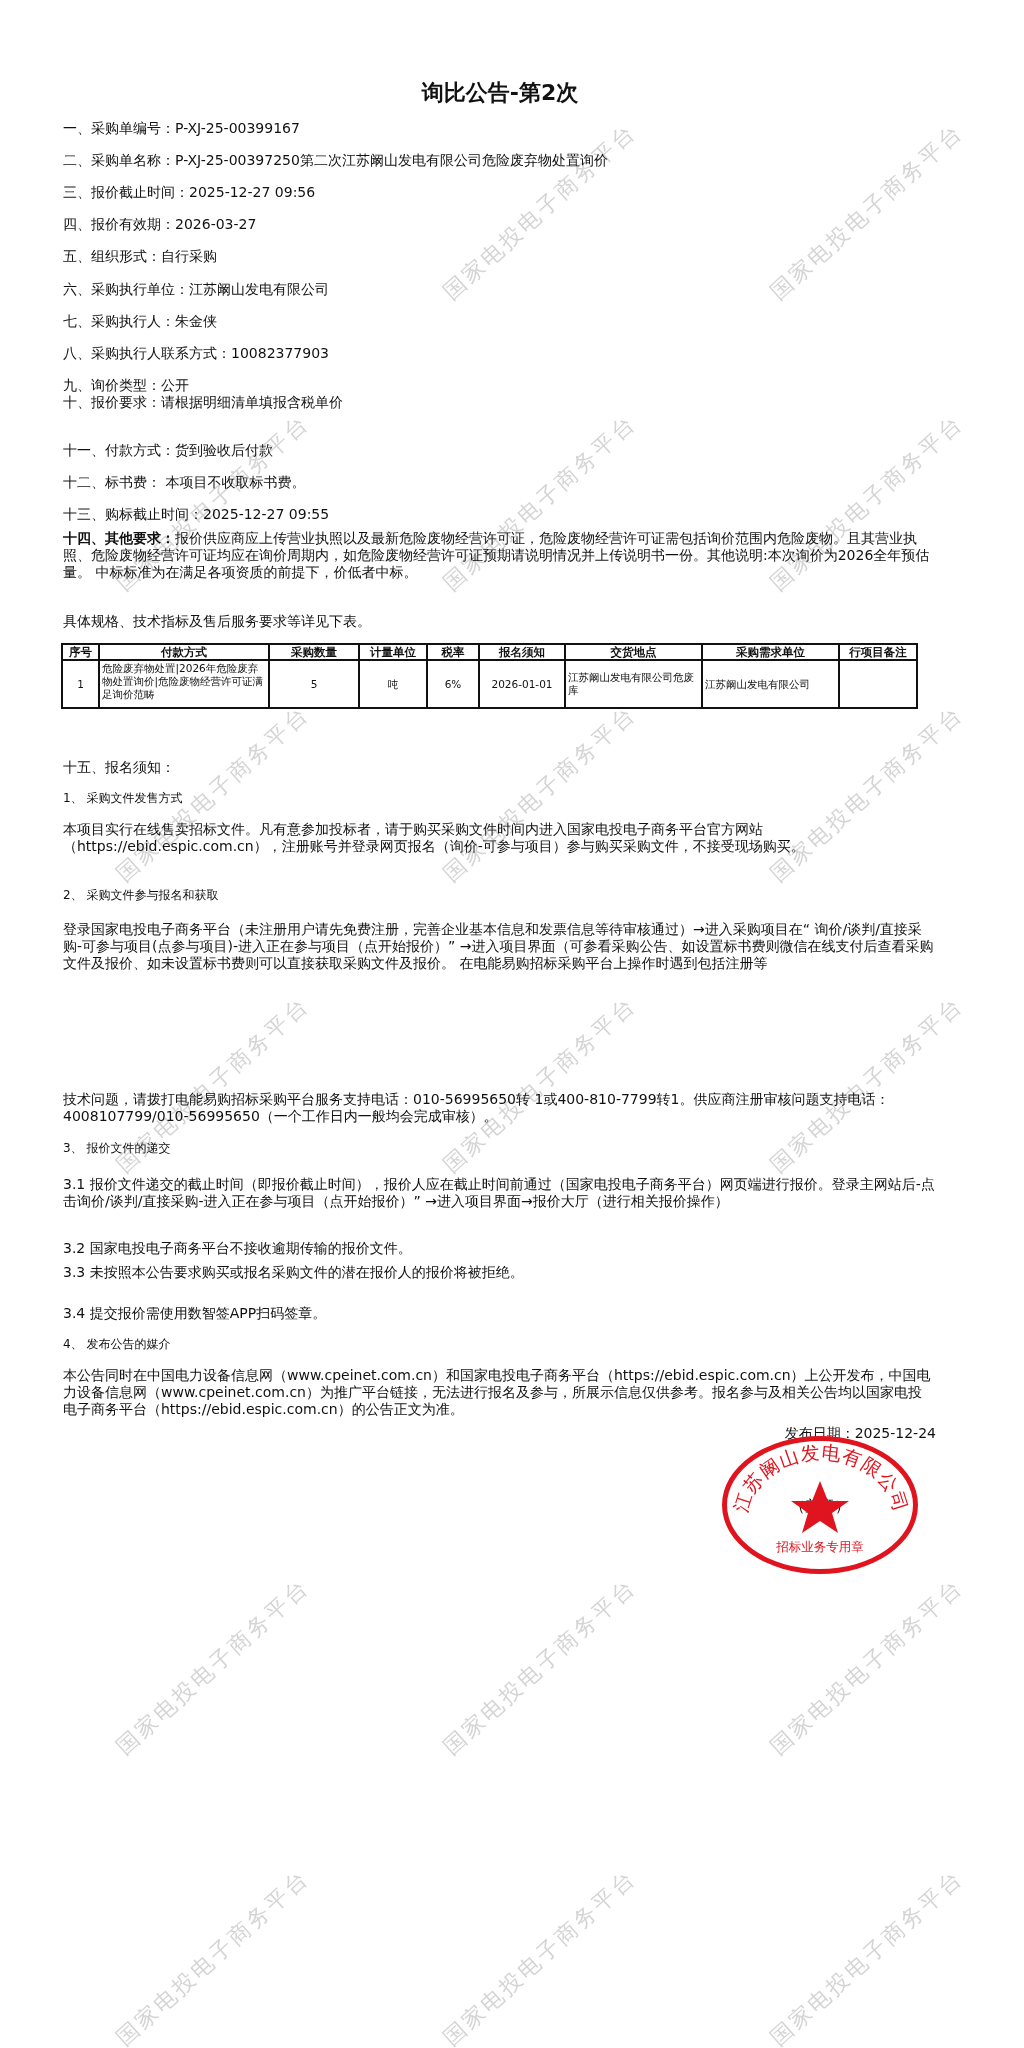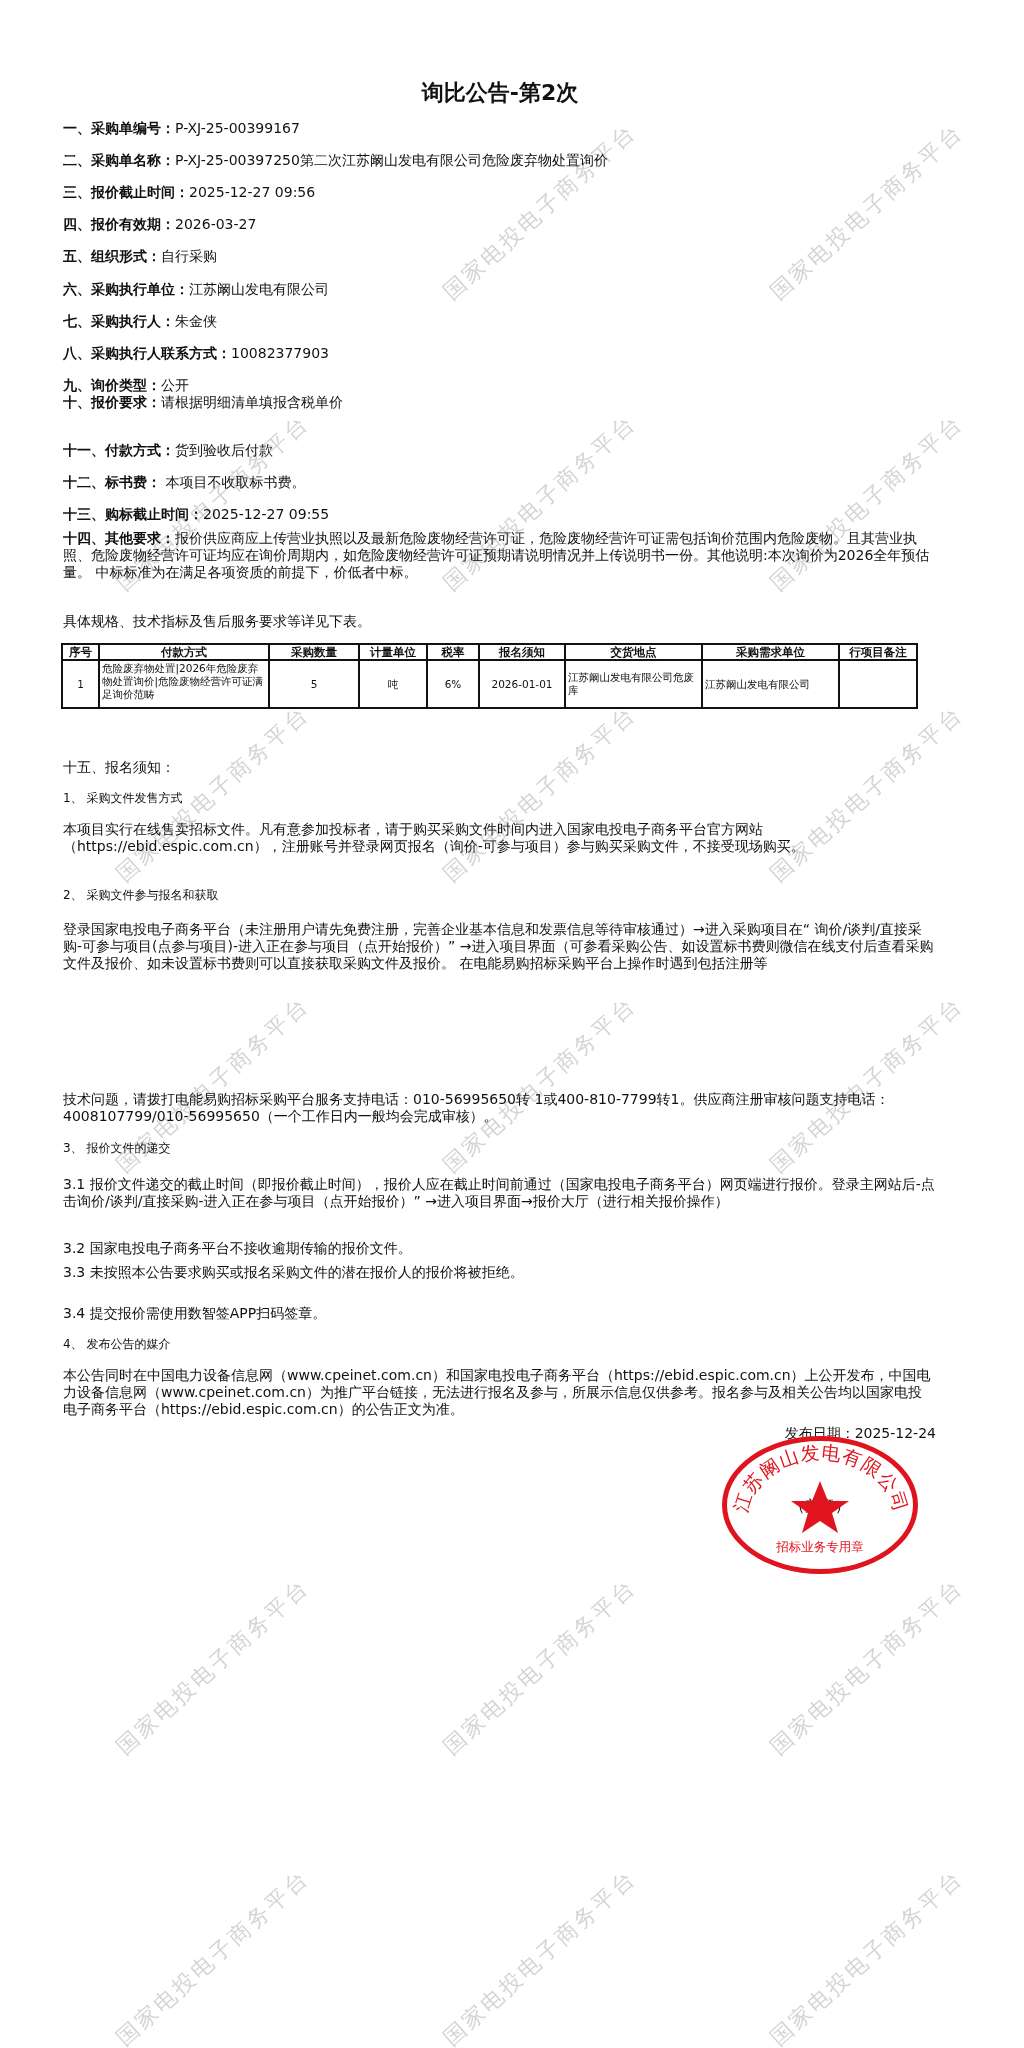--- a/index.html
+++ b/index.html
@@ -6,21 +6,21 @@
   body { width:1024px; height:2048px; position:relative; overflow:hidden;
          font-family:"DejaVu Sans","Liberation Sans",sans-serif; color:#111; }
   .wm-layer { position:absolute; left:0; top:0; width:1024px; height:2048px; pointer-events:none; z-index:0; }
   .wm { position:absolute; width:330px; margin-left:-165px; margin-top:-12px; text-align:center;
         font-size:22px; color:#d4d4d4; letter-spacing:3px; transform:rotate(-42deg);
         white-space:nowrap; font-weight:300; }
   .page { position:absolute; left:0; top:0; width:1024px; z-index:1; }
   .title { position:absolute; left:0; width:1000px; top:78px; text-align:center;
            font-size:22px; font-weight:bold; }
   .field { position:absolute; left:63px; font-size:14px; white-space:nowrap; }
-  .field .lbl { font-weight:bold; }
+  .field .lbl { font-weight:normal; }
   .para { position:absolute; left:63px; width:872px; font-size:14px; line-height:17px; }
   .para .lbl { font-weight:bold; }
   .sec-head { position:absolute; left:63px; font-size:14px; font-weight:normal; }
   .sub-head { position:absolute; left:63px; font-size:12px; }
   table.items { position:absolute; left:61px; top:643px; width:855px; border-collapse:collapse;
                 font-size:10.5px; table-layout:fixed; }
   table.items th, table.items td { border:2px solid #111; padding:1px 2px; }
   table.items th { font-weight:bold; text-align:center; height:12px; line-height:12px; font-size:11.5px; }
   table.items td { height:44px; text-align:center; vertical-align:middle; line-height:13px; }
   table.items td.left { text-align:left; vertical-align:top; }

